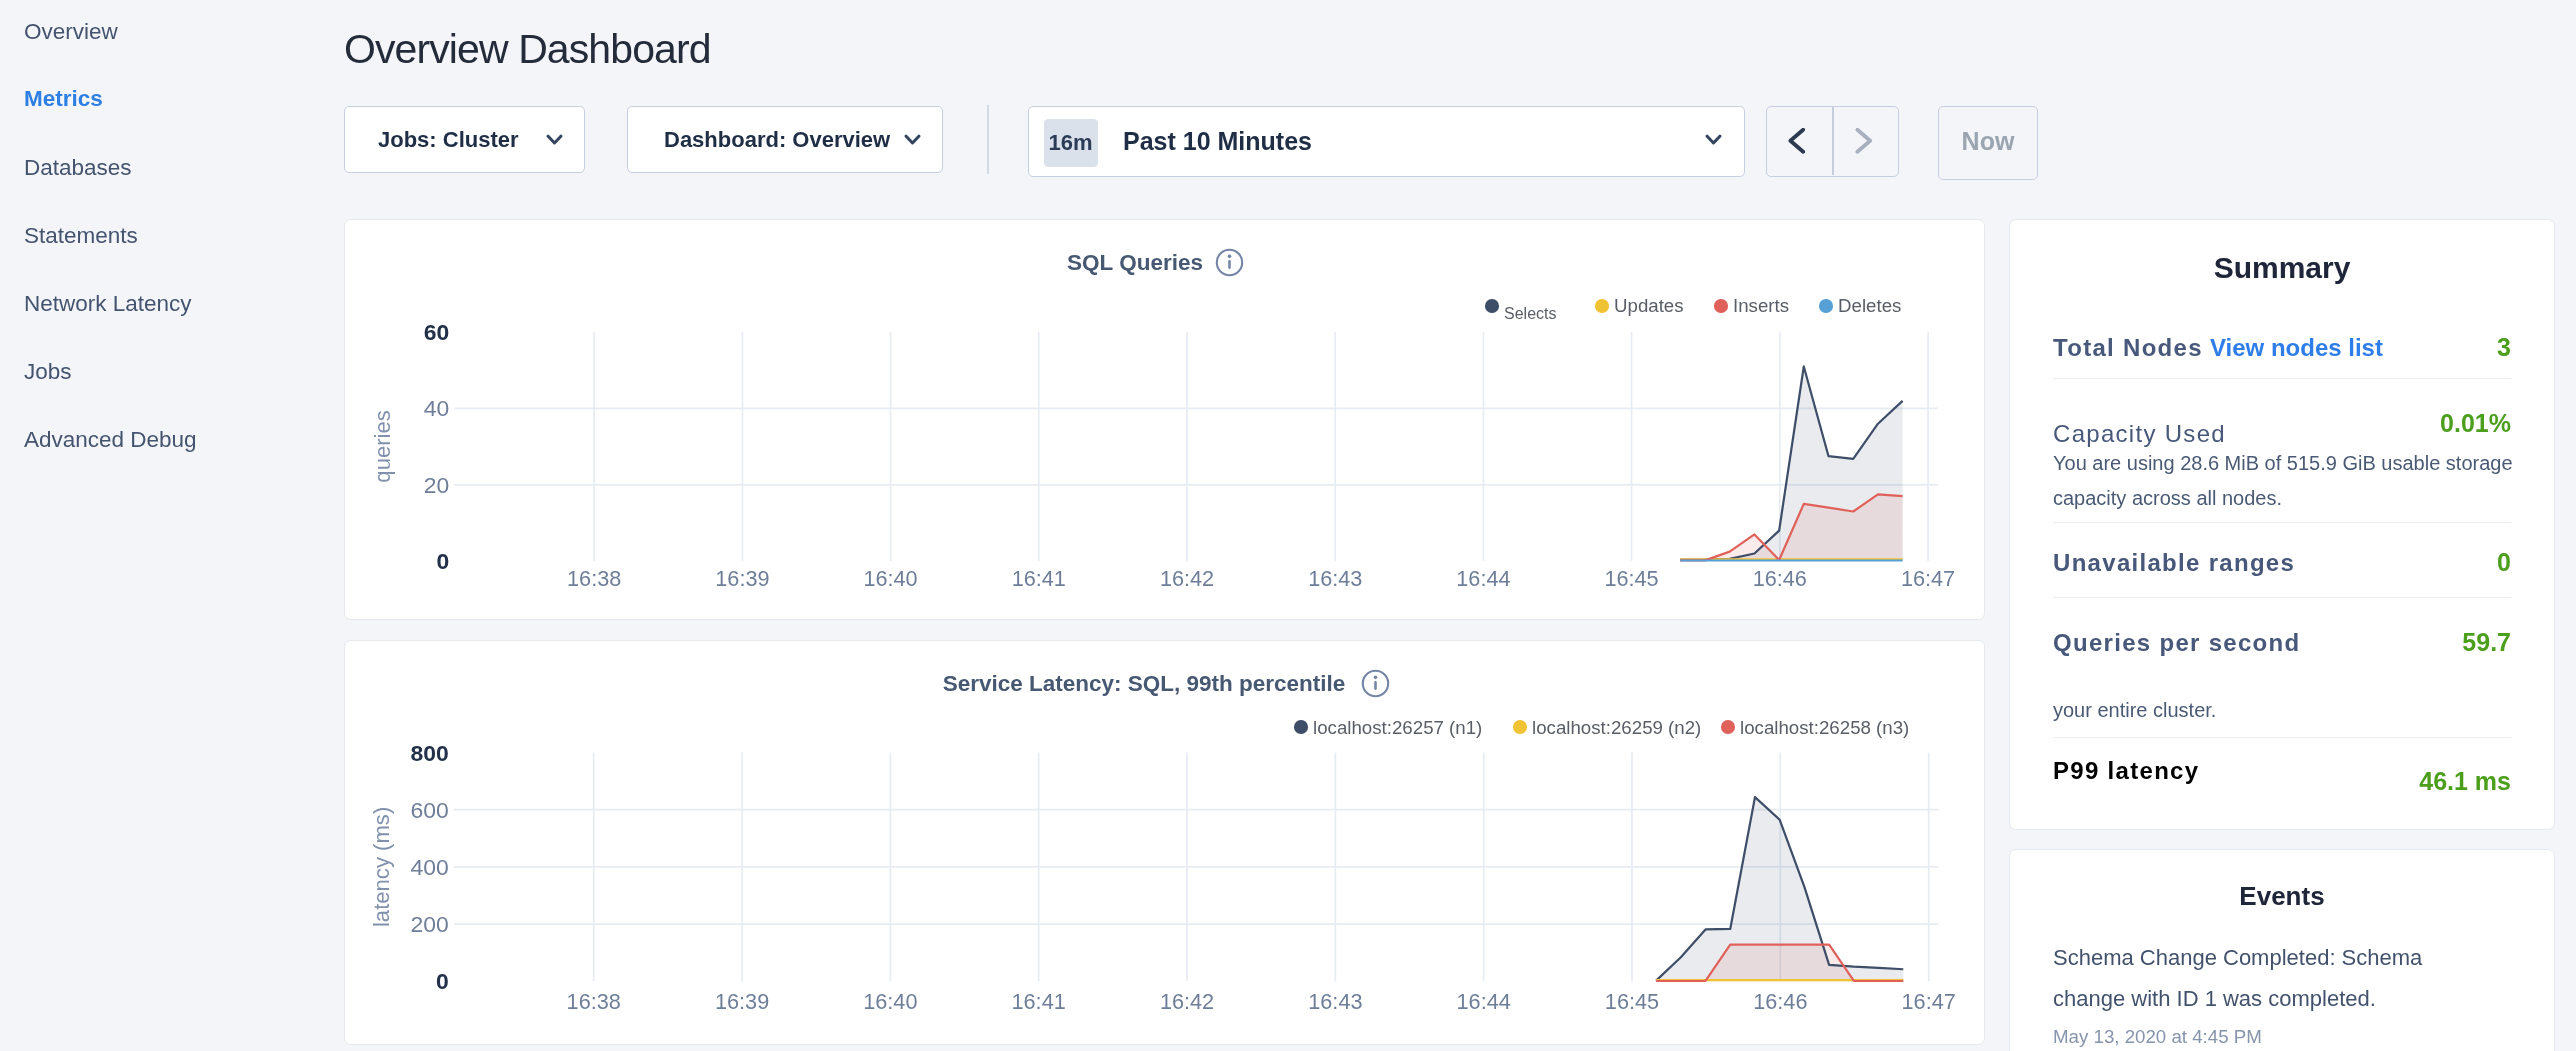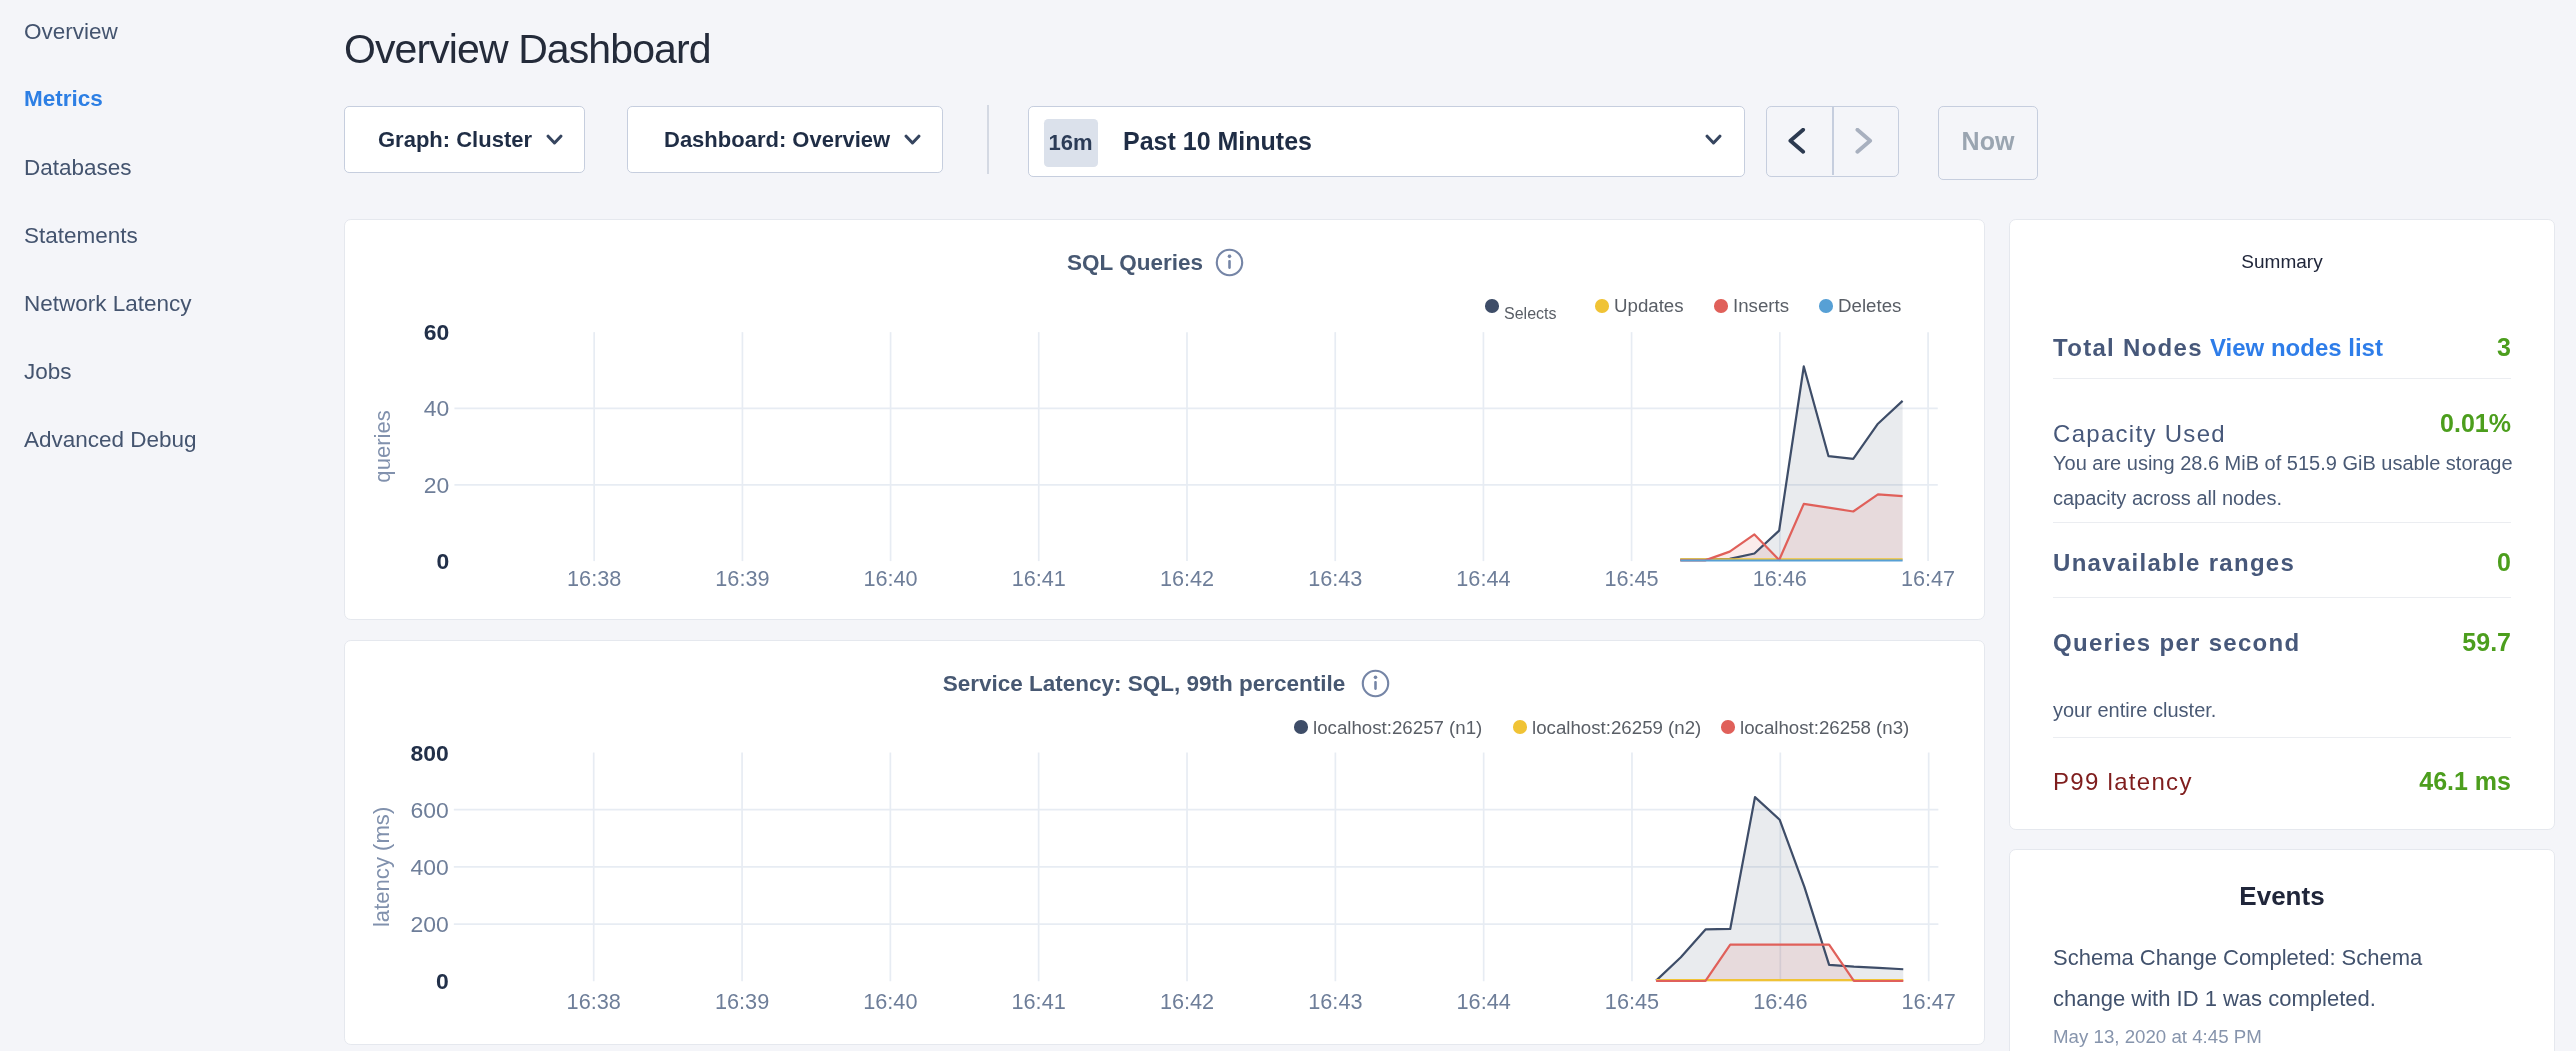--- a/index.html
+++ b/index.html
@@ -12,21 +12,21 @@
 <div style="position:absolute;left:24px;top:82px;height:34px;line-height:34px;font-size:22.5px;font-weight:700;color:#2d7fe4;white-space:nowrap">Metrics</div>
 <div style="position:absolute;left:24px;top:151px;height:34px;line-height:34px;font-size:22.5px;font-weight:400;color:#44546f;white-space:nowrap">Databases</div>
 <div style="position:absolute;left:24px;top:219px;height:34px;line-height:34px;font-size:22.5px;font-weight:400;color:#44546f;white-space:nowrap">Statements</div>
 <div style="position:absolute;left:24px;top:287px;height:34px;line-height:34px;font-size:22.5px;font-weight:400;color:#44546f;white-space:nowrap">Network Latency</div>
 <div style="position:absolute;left:24px;top:355px;height:34px;line-height:34px;font-size:22.5px;font-weight:400;color:#44546f;white-space:nowrap">Jobs</div>
 <div style="position:absolute;left:24px;top:423px;height:34px;line-height:34px;font-size:22.5px;font-weight:400;color:#44546f;white-space:nowrap">Advanced Debug</div>
 
 <div id="pgtitle" style="position:absolute;left:344px;top:26px;font-size:41px;color:#242b3a;letter-spacing:-0.9px;white-space:nowrap">Overview Dashboard</div>
 
 <div class="btn" style="left:344px;top:106px;width:241px;height:67px;background:#fff">
-  <div id="t-graph" style="position:absolute;left:33px;top:0;height:65px;line-height:65px;font-size:22px;font-weight:700;color:#1f2d45;white-space:nowrap">Graph: Cluster</div>
+  <div id="t-graph" style="position:absolute;left:33px;top:0;height:65px;line-height:65px;font-size:22px;font-weight:700;color:#1f2d45;white-space:nowrap">Jobs: Cluster</div>
   <svg style="position:absolute;left:201px;top:27px" width="17" height="12" viewBox="0 0 20 14">
       <polyline points="2.5,2.5 10,10.5 17.5,2.5" fill="none" stroke="#36455f" stroke-width="3.6" stroke-linecap="round" stroke-linejoin="round"></polyline>
     </svg>
 </div>
 <div class="btn" style="left:627px;top:106px;width:316px;height:67px;background:#fff">
   <div id="t-dash" style="position:absolute;left:36px;top:0;height:65px;line-height:65px;font-size:22px;font-weight:700;color:#1f2d45;white-space:nowrap">Dashboard: Overview</div>
   <svg style="position:absolute;left:276px;top:27px" width="17" height="12" viewBox="0 0 20 14">
       <polyline points="2.5,2.5 10,10.5 17.5,2.5" fill="none" stroke="#36455f" stroke-width="3.6" stroke-linecap="round" stroke-linejoin="round"></polyline>
     </svg>
 </div>
@@ -148,38 +148,38 @@
     <circle cx="17" cy="9.8" r="2.1" fill="#7585a6"></circle>
   </svg>
 <div style="position:absolute;left:1294px;top:720px;width:13.6px;height:13.6px;border-radius:50%;background:#3e4d68"></div>
 <div style="position:absolute;left:1313px;top:714px;height:27px;line-height:27px;font-size:18.7px;color:#595e66;white-space:nowrap">localhost:26257 (n1)</div>
 <div style="position:absolute;left:1513px;top:720px;width:13.6px;height:13.6px;border-radius:50%;background:#f0c335"></div>
 <div style="position:absolute;left:1532px;top:714px;height:27px;line-height:27px;font-size:18.7px;color:#595e66;white-space:nowrap">localhost:26259 (n2)</div>
 <div style="position:absolute;left:1721px;top:720px;width:13.6px;height:13.6px;border-radius:50%;background:#e0605a"></div>
 <div style="position:absolute;left:1740px;top:714px;height:27px;line-height:27px;font-size:18.7px;color:#595e66;white-space:nowrap">localhost:26258 (n3)</div>
 
 <div class="card" style="left:2009px;top:219px;width:546px;height:611px">
-<div style="position:absolute;left:0;right:0;top:31px;text-align:center;font-size:19px;font-weight:400;color:#20263a">Summary</div>
+<div style="position:absolute;left:0;right:0;top:31px;text-align:center;font-size:30px;font-weight:700;color:#20263a">Summary</div>
 <div style="position:absolute;left:43px;top:109px;height:37px;line-height:37px;font-size:24px;font-weight:700;color:#47587a;letter-spacing:1.3px;white-space:nowrap">Total Nodes</div>
 <div style="position:absolute;left:200px;top:109px;height:37px;line-height:37px;font-size:24px;font-weight:700;color:#2e7de9;white-space:nowrap">View nodes list</div>
 <div style="position:absolute;right:43px;top:109px;height:37px;line-height:37px;font-size:25px;font-weight:700;color:#4c9e1d;white-space:nowrap">3</div>
 <div style="position:absolute;left:43px;right:43px;top:158px;height:0;border-top:1.7px solid #ebedf1"></div>
 <div style="position:absolute;left:43px;top:195px;height:37px;line-height:37px;font-size:24px;font-weight:400;color:#47587a;letter-spacing:1.3px;white-space:nowrap">Capacity Used</div>
 <div style="position:absolute;right:43px;top:185px;height:37px;line-height:37px;font-size:25px;font-weight:700;color:#4c9e1d;white-space:nowrap">0.01%</div>
 <div style="position:absolute;left:43px;top:225px;height:36px;line-height:36px;font-size:20px;color:#4a5a75;white-space:nowrap">You are using 28.6 MiB of 515.9 GiB usable storage</div>
 <div style="position:absolute;left:43px;top:260px;height:36px;line-height:36px;font-size:20px;color:#4a5a75;white-space:nowrap">capacity across all nodes.</div>
 <div style="position:absolute;left:43px;right:43px;top:302px;height:0;border-top:1.7px solid #ebedf1"></div>
 <div style="position:absolute;left:43px;top:324px;height:37px;line-height:37px;font-size:24px;font-weight:700;color:#47587a;letter-spacing:1.3px;white-space:nowrap">Unavailable ranges</div>
 <div style="position:absolute;right:43px;top:324px;height:37px;line-height:37px;font-size:25px;font-weight:700;color:#4c9e1d;white-space:nowrap">0</div>
 <div style="position:absolute;left:43px;right:43px;top:377px;height:0;border-top:1.7px solid #ebedf1"></div>
 <div style="position:absolute;left:43px;top:404px;height:37px;line-height:37px;font-size:24px;font-weight:700;color:#47587a;letter-spacing:1.3px;white-space:nowrap">Queries per second</div>
 <div style="position:absolute;right:43px;top:404px;height:37px;line-height:37px;font-size:25px;font-weight:700;color:#4c9e1d;white-space:nowrap">59.7</div>
 <div style="position:absolute;left:43px;top:472px;height:36px;line-height:36px;font-size:20px;color:#4a5a75;white-space:nowrap">your entire cluster.</div>
 <div style="position:absolute;left:43px;right:43px;top:517px;height:0;border-top:1.7px solid #ebedf1"></div>
-<div style="position:absolute;left:43px;top:543px;height:37px;line-height:37px;font-size:24px;font-weight:400;color:#7f1d1d;letter-spacing:1.3px;white-space:nowrap">P99 latency</div>
+<div style="position:absolute;left:43px;top:532px;height:37px;line-height:37px;font-size:24px;font-weight:700;color:#000000;letter-spacing:1.3px;white-space:nowrap">P99 latency</div>
 <div style="position:absolute;right:43px;top:543px;height:37px;line-height:37px;font-size:25px;font-weight:700;color:#4c9e1d;white-space:nowrap">46.1 ms</div>
 </div>
 
 <div class="card" style="left:2009px;top:849px;width:546px;height:238px">
 <div style="position:absolute;left:43px;top:88px;height:39px;line-height:39px;font-size:22px;color:#42526d;white-space:nowrap">Schema Change Completed: Schema</div>
 <div style="position:absolute;left:0;right:0;top:31px;text-align:center;font-size:26px;font-weight:700;color:#20263a">Events</div>
 <div style="position:absolute;left:43px;top:129px;height:39px;line-height:39px;font-size:22px;color:#42526d;white-space:nowrap">change with ID 1 was completed.</div>
 <div style="position:absolute;left:43px;top:170px;height:34px;line-height:34px;font-size:18.7px;color:#8694ac;white-space:nowrap">May 13, 2020 at 4:45 PM</div>
 </div>
 

